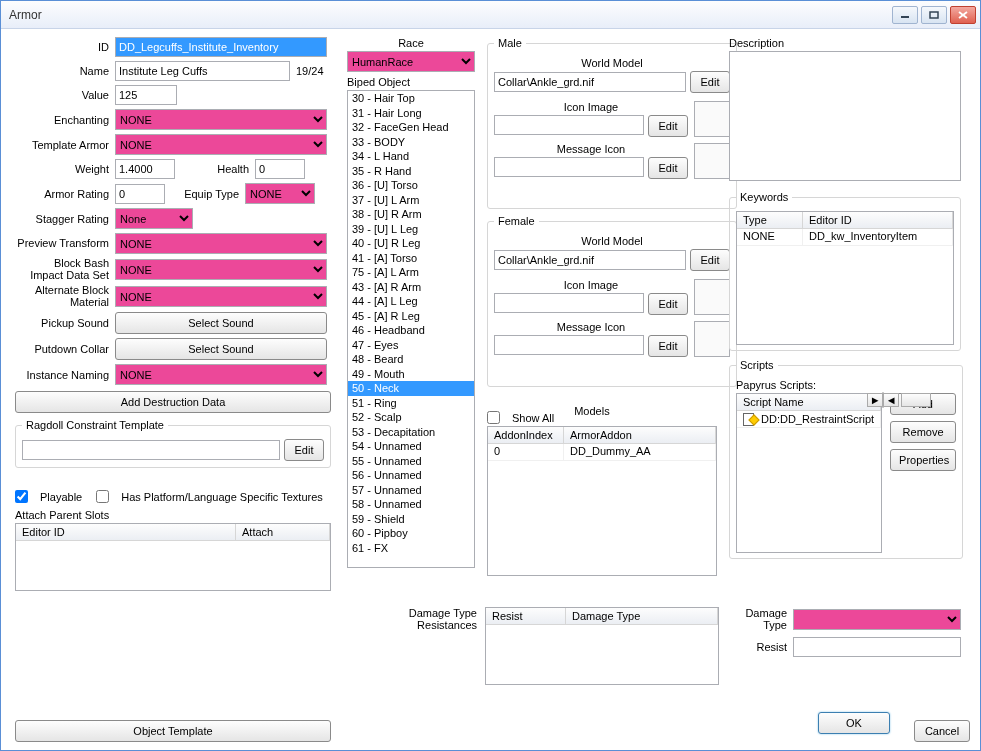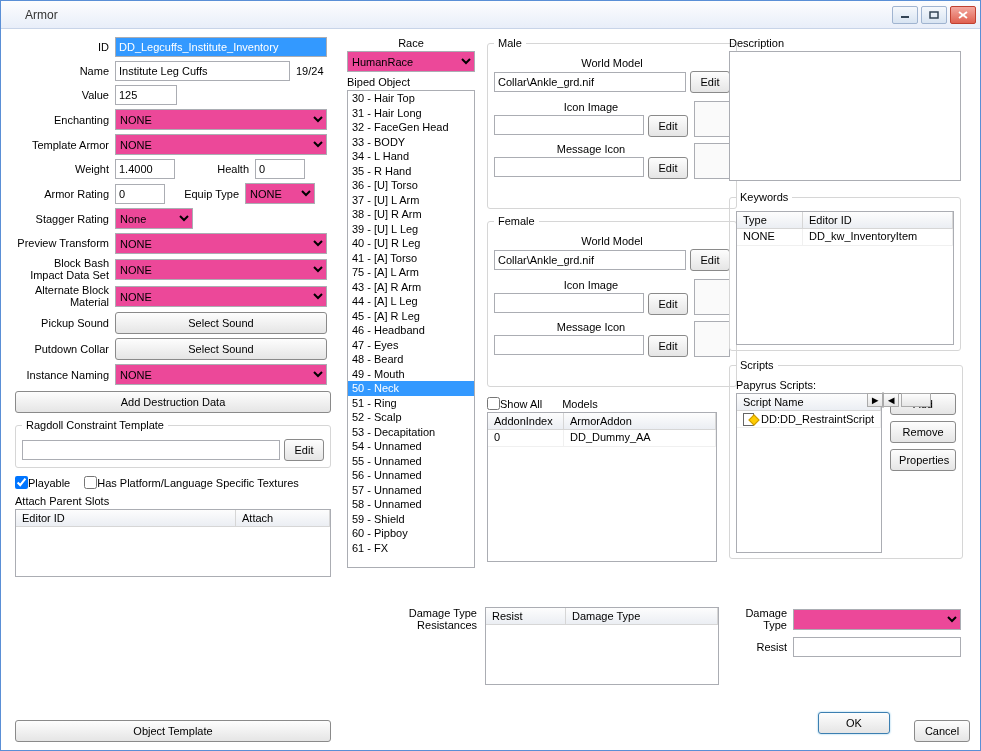--- a/index.html
+++ b/index.html
@@ -1,18 +1,18 @@
 <!DOCTYPE html>
 <html><head>
 <meta charset="utf-8">
 <style>
 * { box-sizing: border-box; font-family: 'Segoe UI', Tahoma, sans-serif; font-size: 11px; }
 body { margin: 0; background: #fff; padding: 0; }
 .window { width: 981px; height: 751px; border: 1px solid #5a8fd6; background: #fff; position: relative; display: flex; flex-direction: column; }
-.titlebar { height: 28px; background: linear-gradient(#fdfdfe, #e8eef9); border-bottom: 1px solid #c8d4e8; display: flex; align-items: center; padding: 0 4px 0 24px; }
+.titlebar { height: 28px; background: linear-gradient(#fdfdfe, #e8eef9); border-bottom: 1px solid #c8d4e8; display: flex; align-items: center; padding: 0 4px 0 8px; }
 .titlebar-title { flex: 1; font-size: 12px; color: #333; }
 .titlebar-btns { display: flex; gap: 3px; }
 .titlebar-btn { width: 26px; height: 18px; border: 1px solid #a0b4d0; border-radius: 2px; background: linear-gradient(#f5f8fc, #d8e4f2); display: flex; align-items: center; justify-content: center; cursor: pointer; }
 .titlebar-btn.close { background: linear-gradient(#f3a9a0, #e06050); border-color: #c04030; color: #fff; }
 .titlebar-btn svg { display: block; }
 .content { flex: 1; padding: 10px 14px 8px 14px; position: relative; overflow: hidden; }
 .label { text-align: right; color: #000; white-space: nowrap; }
 .label-left { text-align: left; color: #000; white-space: nowrap; }
 input[type=text].field { height: 20px; border: 1px solid #abadb3; padding: 0 3px; background: #fff; }
 input[type=text].field.sel { background: #3399ff; color: #fff; }
@@ -23,21 +23,21 @@
 .fieldset > legend { padding: 0 4px; color: #000; }
 .listbox { border: 1px solid #abadb3; background: #fff; overflow: auto; }
 .listbox .item { padding: 0 4px; height: 14.5px; line-height: 14.5px; white-space: nowrap; cursor: default; }
 .listbox .item.selected { background: #3399ff; color: #fff; }
 .grid { border: 1px solid #abadb3; background: #fff; display: flex; flex-direction: column; }
 .grid-head { display: flex; background: linear-gradient(#fdfdfd,#ebeef3); border-bottom: 1px solid #d6d6d6; }
 .grid-head > div { padding: 2px 6px; border-right: 1px solid #d6d6d6; }
 .grid-body { flex: 1; overflow: auto; }
 .grid-row { display: flex; border-bottom: 1px solid #f0f0f0; height: 17px; }
 .grid-row > div { padding: 1px 6px; border-right: 1px solid #f0f0f0; white-space: nowrap; overflow: hidden; }
-.checkbox { display: inline-flex; align-items: center; gap: 0; }
+.checkbox { display: inline-flex; align-items: center; gap: 12px; margin-top: 14px; }
 .checkbox input { margin: 0; }
 .col-left { position: absolute; left: 14px; top: 8px; width: 320px; }
 .row { display: flex; align-items: center; margin-bottom: 4px; }
 .row .label { width: 100px; padding-right: 6px; }
 .small-input { width: 58px; }
 .img-slot { width: 36px; height: 36px; border: 1px solid #abadb3; background: #fafafa; }
 .scroll-h { height: 16px; background: #f0f0f0; border: 1px solid #ccc; position: relative; }
 .scroll-h .arrow { width: 16px; height: 14px; background: linear-gradient(#fdfdfd,#e5e5e5); border: 1px solid #aaa; position: absolute; top: 0; display:flex;align-items:center;justify-content:center; cursor:pointer;}
 .scroll-h .arrow.l { left: 0; }
 .scroll-h .arrow.r { right: 0; }

